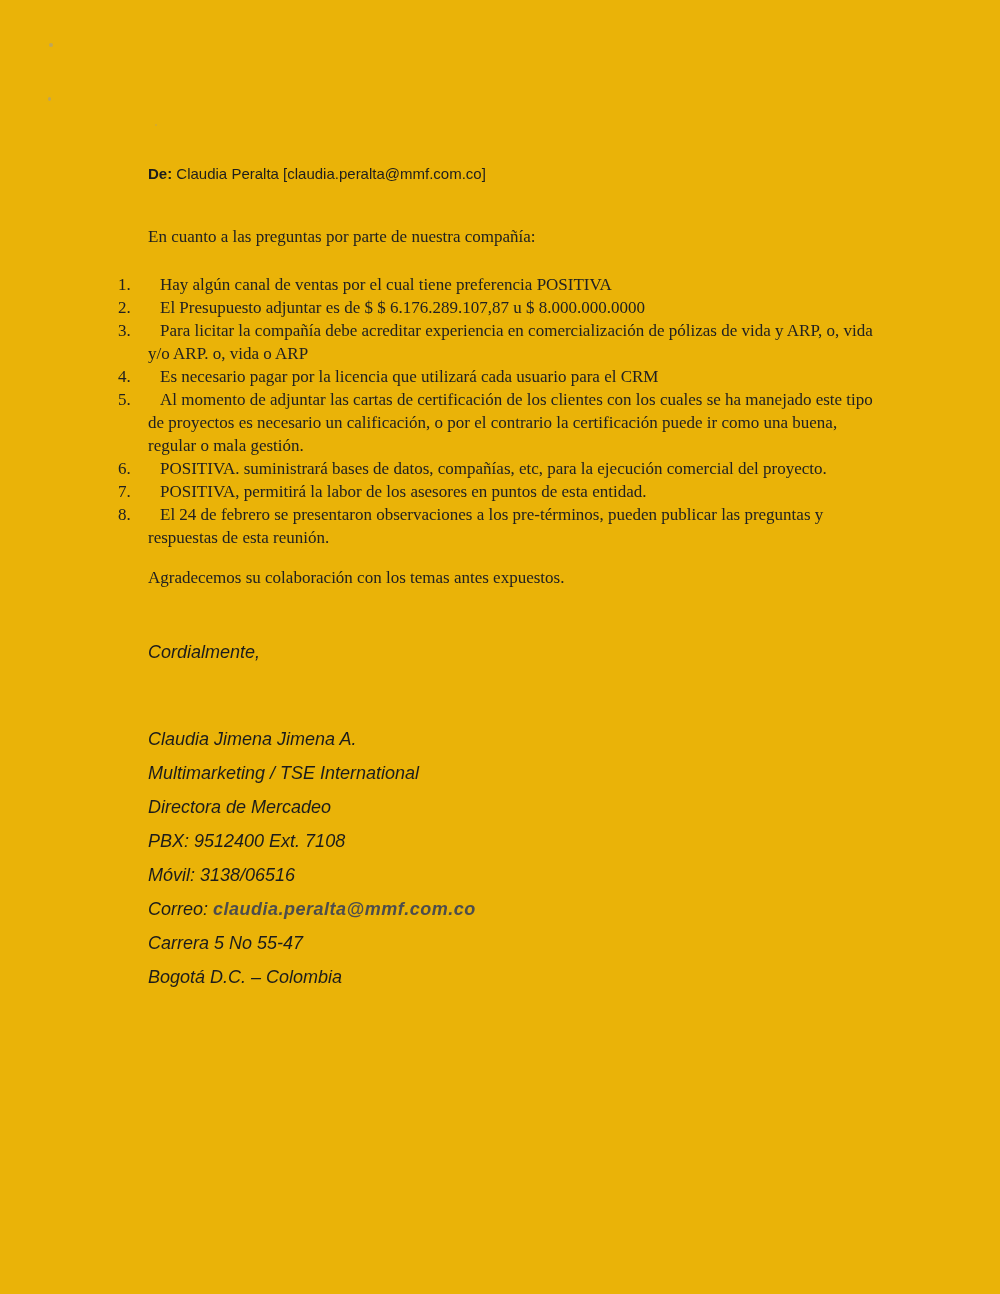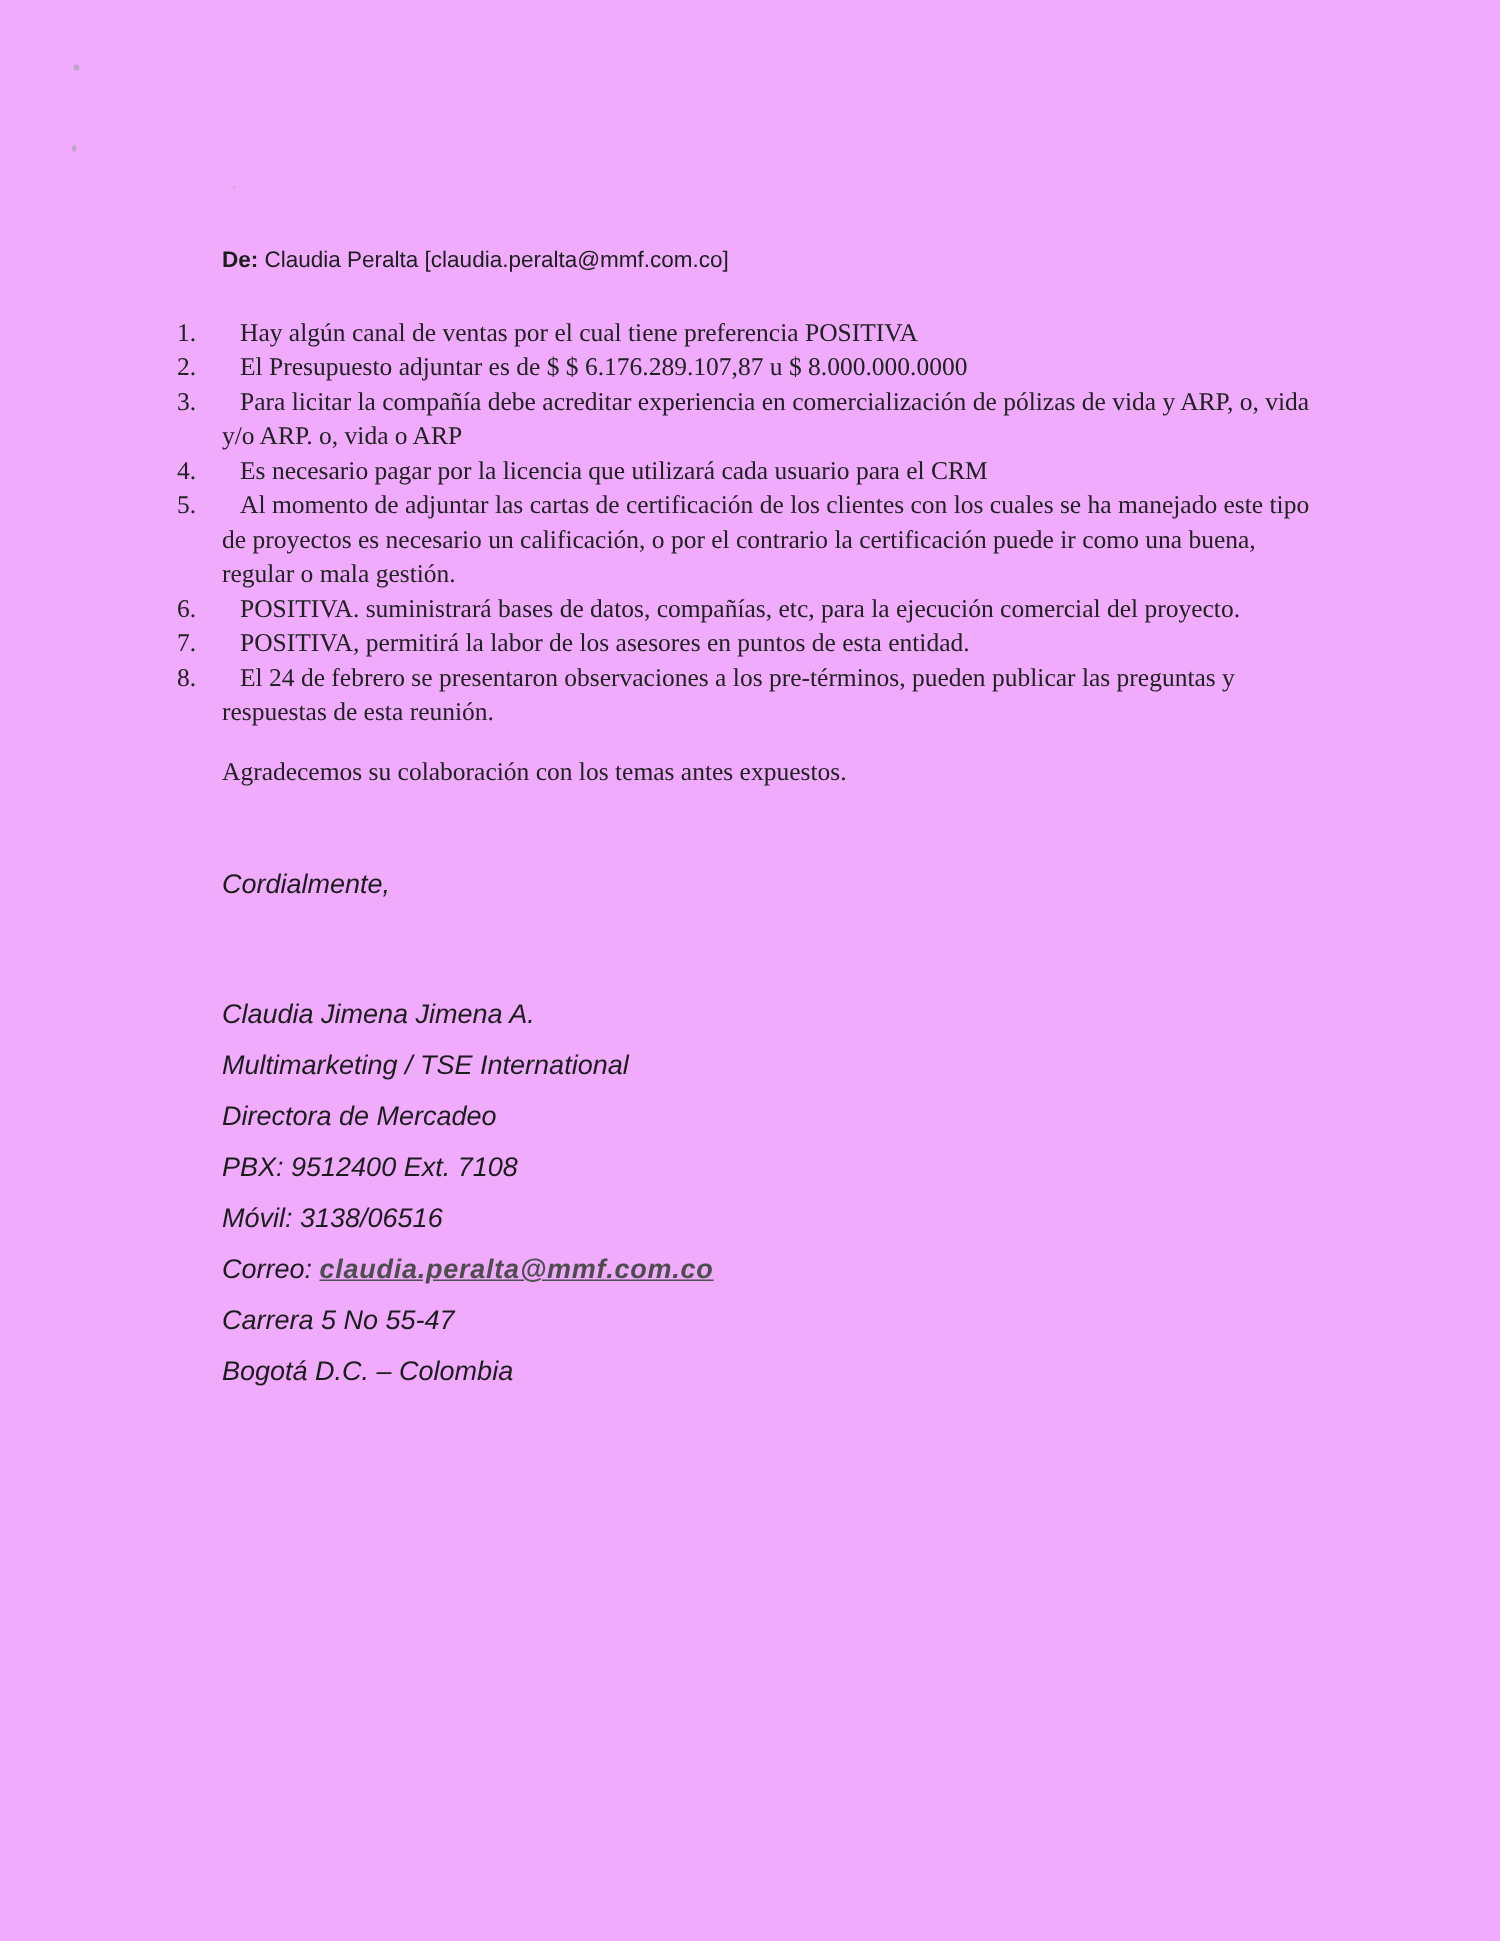--- a/index.html
+++ b/index.html
@@ -4,21 +4,21 @@
 <style>
   * { margin: 0; padding: 0; box-sizing: border-box; }
   html, body { background: #ffffff; }
   body { font-family: "Liberation Serif", serif; }
 
   .page {
     position: relative;
     width: 1000px;
     height: 1294px;
     margin: 0 auto;
-    background: #f0abfc;
+    background: #eab308;
     color: #212121;
     overflow: hidden;
   }
 
   
   .speck {
     position: absolute;
     border-radius: 50%;
     background: #9a9a9a;
     opacity: 0.55;
@@ -80,21 +80,20 @@
     margin-top: 64px;
     font-family: "Liberation Sans", sans-serif;
     font-style: italic;
     font-size: 18px;
     color: #1c1c1c;
   }
   .sig-line { line-height: 23px; margin-bottom: 11px; }
   .sig-line .email {
     font-weight: 700;
     color: #4d4d4d;
-    text-decoration: underline;
     letter-spacing: 0.5px;
   }
 </style>
 </head>
 <body>
 
 <div class="page">
 
   <span class="speck speck-1"></span>
   <span class="speck speck-2"></span>
@@ -102,20 +101,21 @@
 
   <div class="content">
 
     <div class="mail-header">
       <div>
         <span class="lbl">De:</span>
         <span>Claudia Peralta [claudia.peralta@mmf.com.co]</span>
       </div>
     </div>
 
+    <p class="intro">En cuanto a las preguntas por parte de nuestra compañía:</p>
 
     <div class="qlist">
       <div class="qitem">
         <span class="num">1.</span>
         <span class="txt">Hay algún canal de ventas por el cual tiene preferencia POSITIVA</span>
       </div>
       <div class="qitem">
         <span class="num">2.</span>
         <span class="txt">El Presupuesto adjuntar es de $ $ 6.176.289.107,87 u $ 8.000.000.0000</span>
       </div>

